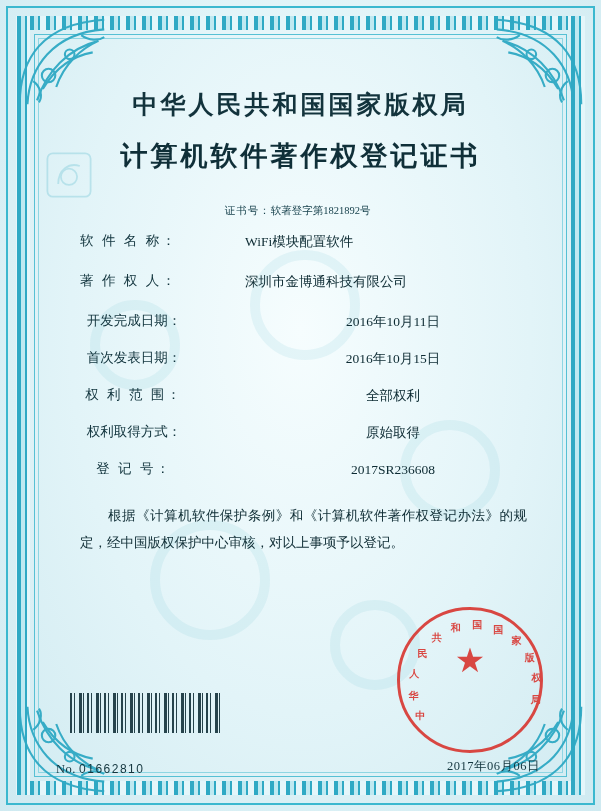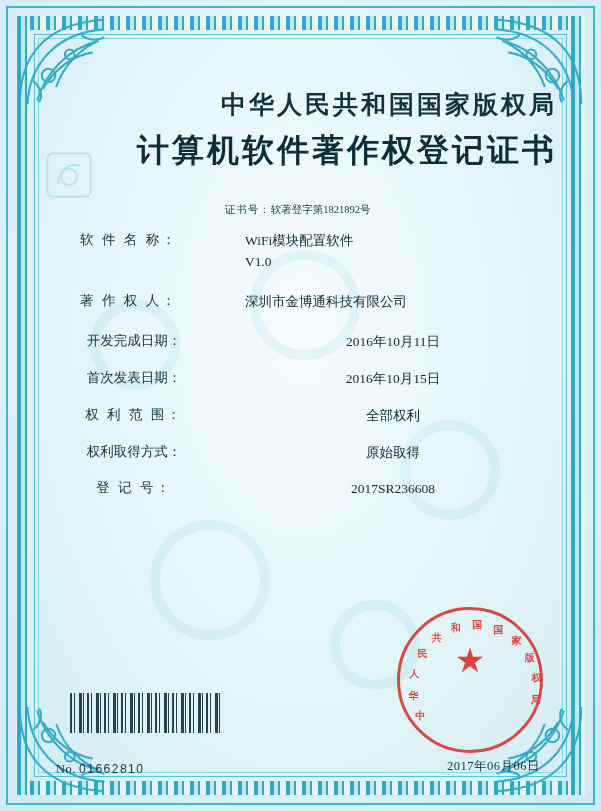--- a/index.html
+++ b/index.html
@@ -86,34 +86,34 @@
   }
 
   
   .content {
     position: absolute;
     left: 44px; top: 44px; right: 44px; bottom: 44px;
     z-index: 5;
   }
 
   .title-block {
-    text-align: right;
+    text-align: center;
     padding-top: 44px;
   }
   .org-name {
     font-family: "Liberation Serif", serif;
     font-size: 25px;
     font-weight: bold;
     letter-spacing: 3px;
     color: #12333c;
   }
   .cert-title {
-    margin-top: 8px;
+    margin-top: 17px;
     font-family: "Liberation Serif", serif;
-    font-size: 32px;
+    font-size: 27px;
     font-weight: bold;
     letter-spacing: 3px;
     color: #0f2f38;
   }
 
   .cert-number-row {
     margin-top: 30px;
     text-align: center;
     padding-right: 6px;
     font-size: 10.5px;
@@ -347,21 +347,20 @@
     <div class="cert-number-row">
       <span class="label">证书号：</span><span class="value">软著登字第1821892号</span>
     </div>
 
     <div class="fields">
 
       <div class="field-row">
         <div class="field-label spaced-mid">软 件 名 称：</div>
         <div class="field-value">
           <span>WiFi模块配置软件</span>
-          <span class="line2">V1.0</span>
         </div>
       </div>
 
       <div class="field-row">
         <div class="field-label spaced-mid">著 作 权 人：</div>
         <div class="field-value">深圳市金博通科技有限公司</div>
       </div>
 
       <div class="field-row row-tight">
         <div class="field-label">开发完成日期：</div>
@@ -383,20 +382,23 @@
         <div class="field-value">原始取得</div>
       </div>
 
       <div class="field-row row-tight">
         <div class="field-label spaced-mid">登 记 号：</div>
         <div class="field-value">2017SR236608</div>
       </div>
 
     </div>
 
+    <div class="statement">
+      <p>根据《计算机软件保护条例》和《计算机软件著作权登记办法》的规定，经中国版权保护中心审核，对以上事项予以登记。</p>
+    </div>
 
   </div>
 
   <div class="barcode"></div>
 
   <div class="seal">
     <div class="ring-text">
       <span style="transform: rotate(-118deg) translate(0,-62px) rotate(118deg);">中</span>
       <span style="transform: rotate(-98deg) translate(0,-62px) rotate(98deg);">华</span>
       <span style="transform: rotate(-78deg) translate(0,-62px) rotate(78deg);">人</span>

